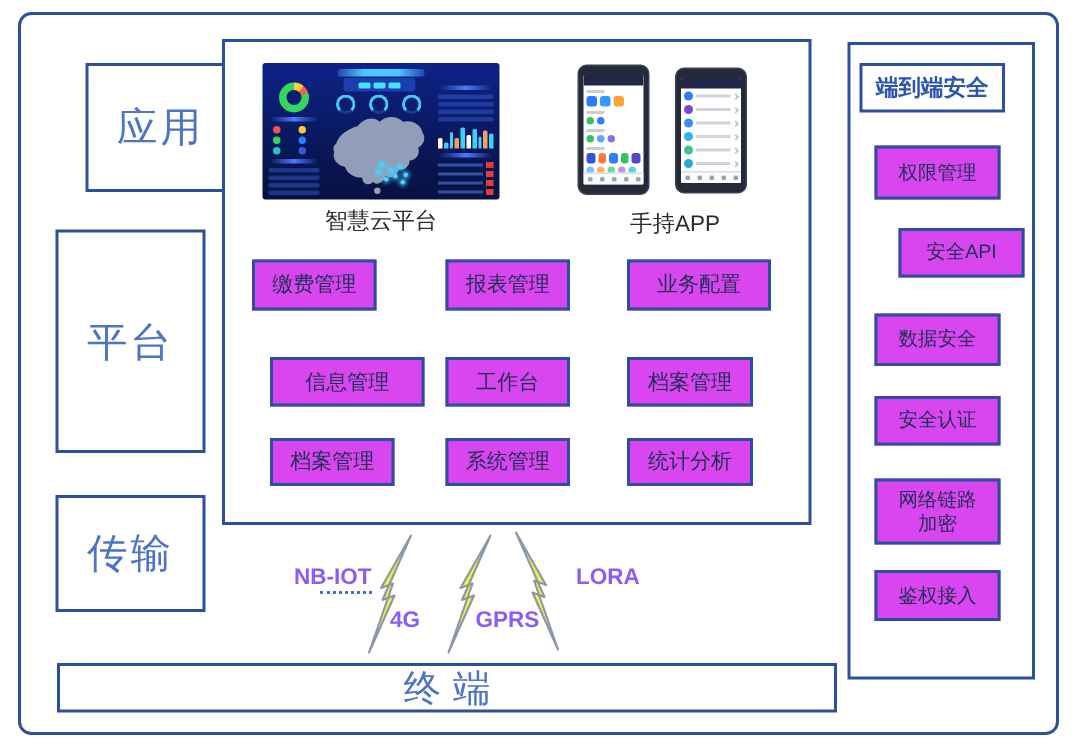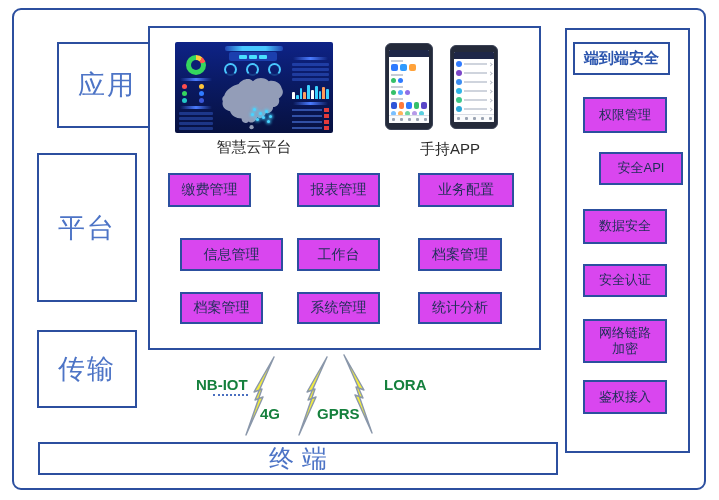--- a/index.html
+++ b/index.html
@@ -19,21 +19,21 @@
   .module,.sec-item{border:2px solid #2c4f9f;color:#1d2f55;font-size:14px;
     display:flex;align-items:center;justify-content:center;background:#d946ef;text-align:center;}
   .sec-item{font-size:13px;white-space:pre-line;line-height:1.25;}
   .sec-outer{left:565px;top:28px;width:125px;height:425px;border:2px solid #2c4f9f;}
   .sec-title{left:573px;top:42px;width:97px;height:33px;border:2px solid #2c4f9f;color:#2b55ae;
     font-weight:bold;font-size:15px;display:flex;align-items:center;justify-content:center;}
   .terminal{left:38px;top:442px;width:520px;height:33px;border:2px solid #2c4f9f;color:#4d74c6;
     font-size:25px;letter-spacing:8px;padding-left:8px;display:flex;align-items:center;justify-content:center;}
   .caption{color:#2b2b2b;font-size:15px;text-align:center;}
   
-  .netlabel{color:#15803d;font-size:15px;font-weight:600;}
+  .netlabel{color:#8b5cf6;font-size:15px;font-weight:600;}
   .nbiot{position:relative;}
   .nbiot::after{content:"";position:absolute;left:32%;right:0;bottom:-3px;border-bottom:2px dotted #4a6fc0;}
   
   .dashboard{left:175px;top:42px;width:158px;height:91px;border-radius:2px;
     background:linear-gradient(180deg,#0e2387 0%,#0a1a64 45%,#071140 100%);overflow:hidden;}
   .dash-title{position:absolute;left:50px;top:4px;width:58px;height:5px;border-radius:2px;
     background:linear-gradient(90deg,rgba(60,120,255,.4),#49c8ff 30%,#49c8ff 70%,rgba(60,120,255,.4));}
   .dash-col{position:absolute;top:12px;bottom:3px;}
   .dash-left{left:3px;width:36px;}
   .dash-right{left:116px;width:39px;}

